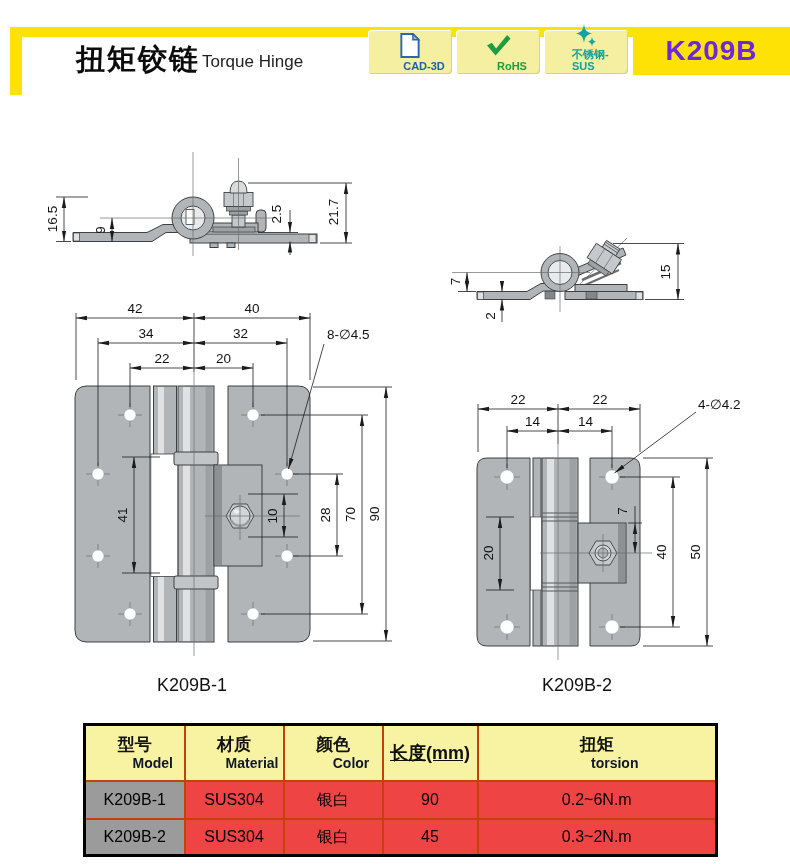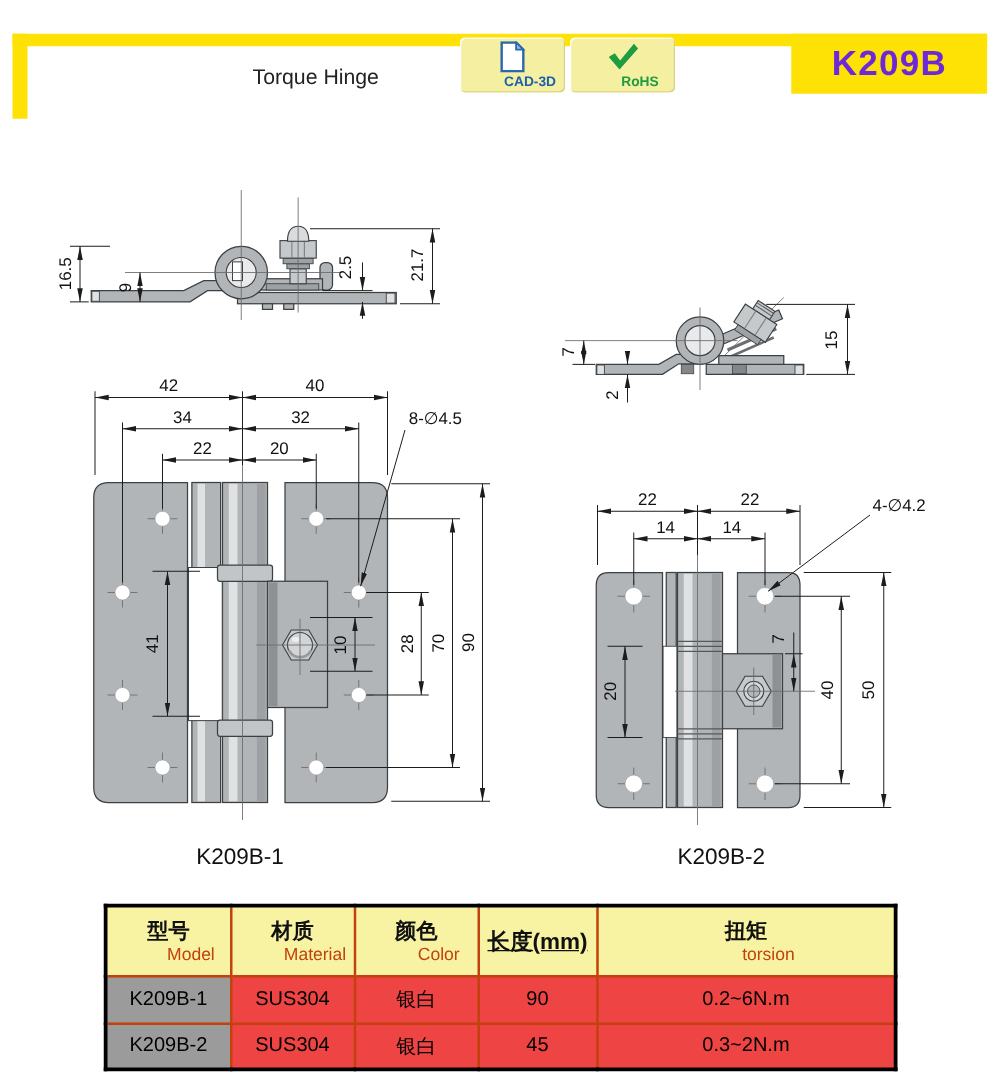--- a/index.html
+++ b/index.html
@@ -35,53 +35,63 @@
   .dl{stroke:#1c1c1c;stroke-width:.8;fill:none;}
   .dt{font-size:13.5px;fill:#111;}
   .lbl{font-size:18px;fill:#111;}
 
   
   .spec{position:absolute;left:83px;top:723px;border-collapse:collapse;table-layout:fixed;}
   .spec td,.spec th{border:2px solid #c2410c;text-align:center;vertical-align:middle;padding:0;}
   .spec{border:3px solid #000;}
   .spec th{background:#F7F3A2;font-weight:600;height:54px;}
   .spec th .zh{font-size:17px;color:#111;line-height:20px;}
-  .spec th .en{font-size:14px;font-weight:400;color:#c2410c;line-height:16px;margin-left:36px;}
+  .spec th .en{font-size:14px;font-weight:700;color:#0f172a;line-height:16px;margin-left:36px;}
   .spec th .big{font-size:18px;line-height:50px;text-decoration:underline;}
   .spec td{background:#ef4444;font-size:16px;color:#000;height:34px;}
   .spec tr.r1 td{height:36px;}
   .spec td.model{background:#9B9B9B;}
   .c1{width:100px;} .c2{width:99px;} .c3{width:99px;} .c4{width:95px;} .c5{width:239px;}
 </style>
 </head>
 <body>
 
 <div id="page">
 
   <div class="band-top"></div>
   <div class="band-left"></div>
+  <div class="title-zh">扭矩铰链</div>
   <div class="title-en">Torque Hinge</div>
 
   <div class="badges">
     <div class="badge">
       <div class="ic">
         <svg width="22" height="25" viewBox="0 0 22 26">
           <path d="M2,1 L14,1 L20,7 L20,25 L2,25 Z" fill="#ffffff" stroke="#2b66b0" stroke-width="2"></path>
           <path d="M14,1 L14,7 L20,7 Z" fill="#9db8dd" stroke="#2b66b0" stroke-width="1.5"></path>
         </svg>
       </div>
       <div class="lb lb-cad">CAD-3D</div>
     </div>
     <div class="badge">
       <div class="ic">
         <svg width="29" height="23" viewBox="0 0 30 24">
           <path d="M3,12 L8,9 L12.5,15 L24,1 L27.5,5 L12,22.5 L3,12 Z" fill="#1E9C40"></path>
         </svg>
       </div>
       <div class="lb lb-rohs">RoHS</div>
+    </div>
+    <div class="badge">
+      <div class="ic">
+        <svg width="26" height="24" viewBox="0 0 26 24">
+          <path d="M11,0 C12,6.5 13.5,8 19,9.5 C13.5,11 12,12.5 11,19 C10,12.5 8.5,11 3,9.5 C8.5,8 10,6.5 11,0 Z" fill="#17A2A2"></path>
+          <path d="M19,13 C19.5,16 20.5,17 23,17.7 C20.5,18.4 19.5,19.4 19,22.4 C18.5,19.4 17.5,18.4 15,17.7 C17.5,17 18.5,16 19,13 Z" fill="#17A2A2"></path>
+        </svg>
+      </div>
+      <div class="lb lb-sus">不锈钢-SUS</div>
     </div>
   </div>
 
   <div class="band-right">
     <span class="part-no">K209B</span>
   </div>
 
   <svg style="position:absolute;left:0;top:0;" width="790" height="715" viewBox="0 0 790 715">
     <defs>
       <marker id="ae" markerWidth="12" markerHeight="6" refX="11" refY="3" orient="auto" markerUnits="userSpaceOnUse">

